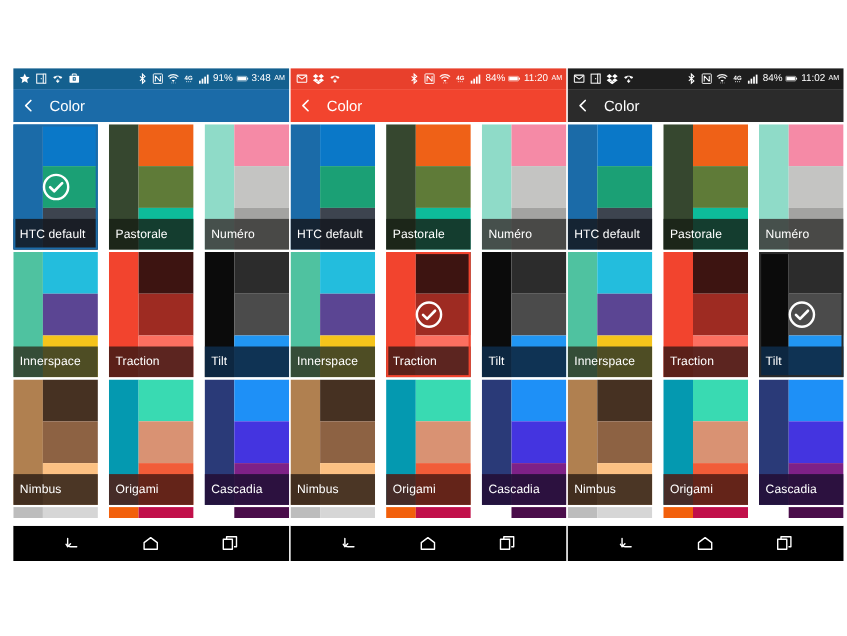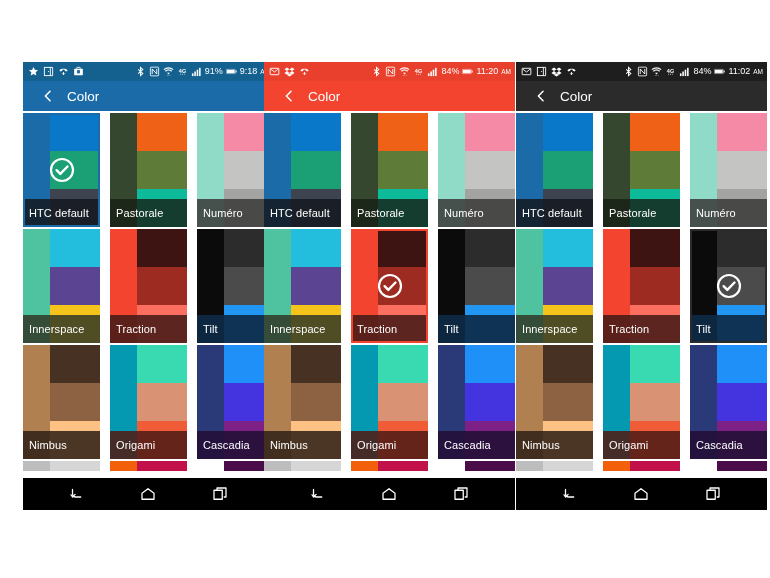--- a/index.html
+++ b/index.html
@@ -18,21 +18,21 @@
     background: #ffffff;
   }
   .phone {
     position: absolute;
     top: 62px;
     width: 251px;
     height: 448px;
     overflow: hidden;
     background: #ffffff;
   }
-  #phone-1 { left: 23px; }
+  #phone-1 { left: 12px; }
   #phone-2 { left: 264px; }
   #phone-3 { left: 516px; }
 
   
   .statusbar {
     position: relative;
     height: 19px;
     display: flex;
     align-items: center;
     padding: 0 4px 0 5px;
@@ -56,21 +56,21 @@
   }
   .sb-icon svg { display: block; width: 11px; height: 11px; }
   .sb-text { font-size: 9px; letter-spacing: 0px; line-height: 1; }
   .sb-ampm { font-size: 6.5px; }
 
   
   .actionbar {
     height: 30px;
     display: flex;
     align-items: center;
-    padding-left: 18px;
+    padding-left: 7px;
     box-sizing: border-box;
     color: #ffffff;
   }
   .back-chevron {
     width: 14px;
     height: 16px;
     flex: 0 0 auto;
     margin-right: 12px;
   }
   .back-chevron svg { display: block; }
@@ -222,21 +222,21 @@
             </svg>
           </span>
           <span class="sb-text">91%</span>
           <span class="sb-icon">
             <svg viewBox="0 0 34 16" fill="none" width="17" height="9">
               <rect x="0.8" y="1.5" width="28" height="13" rx="1.5" stroke="#fff" stroke-width="1.6"></rect>
               <rect x="2.8" y="3.5" width="24" height="9" fill="#fff"></rect>
               <rect x="30" y="5" width="3" height="6" rx="1" fill="#fff"></rect>
             </svg>
           </span>
-          <span class="sb-text">9:18</span>
+          <span class="sb-text">3:48</span>
           <span class="sb-ampm">AM</span>
         </div>
       </div>
       <div class="actionbar" style="background: rgb(27, 107, 168);">
         <div class="back-chevron">
           <svg viewBox="0 0 24 24" width="14" height="16" fill="none" stroke="#fff" stroke-width="2.6" stroke-linecap="round" stroke-linejoin="round">
             <path d="M15.5 4L7.5 12l8 8"></path>
           </svg>
         </div>
         <div class="ab-title">Color</div>

